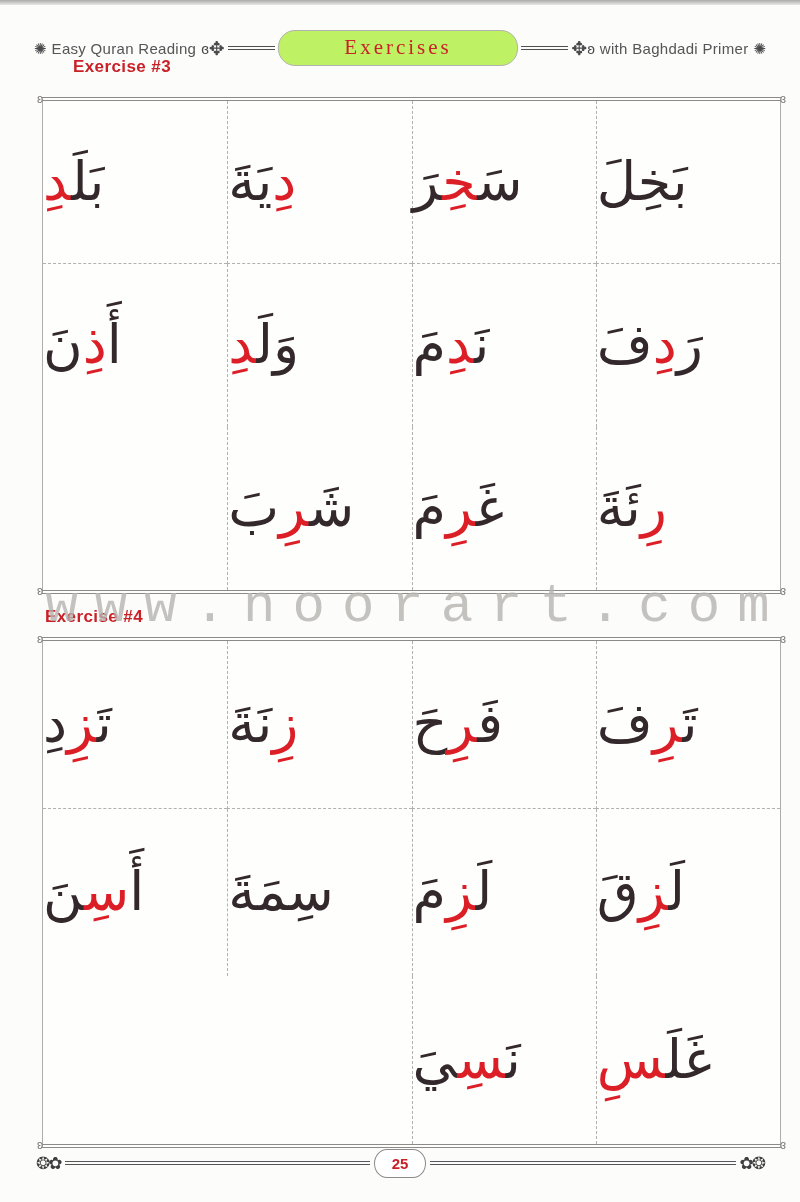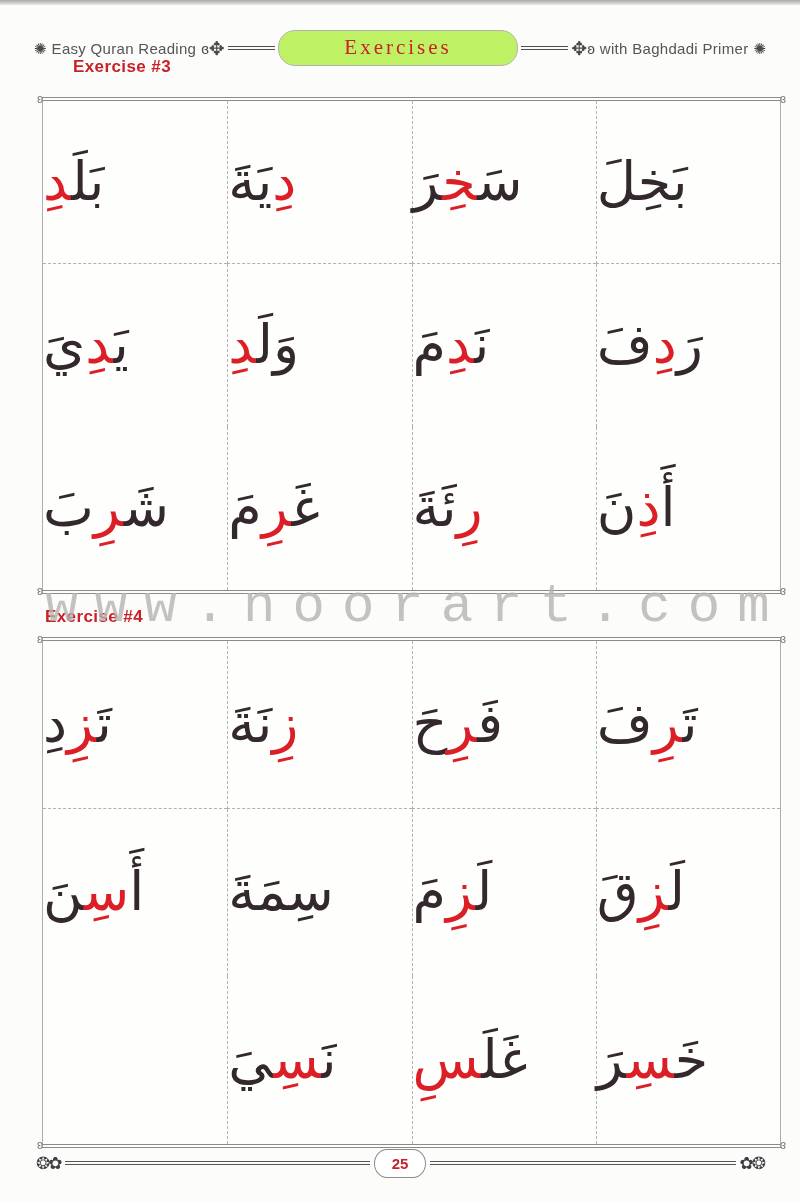--- a/index.html
+++ b/index.html
@@ -113,23 +113,20 @@
     <div class="cell">
       <span class="arabic-word" dir="rtl" title="رَدِفَ"><span>ر</span><span class="red">َ</span><span class="red">دِ</span><span>ف</span><span class="red">َ</span></span>
     </div>
     <div class="cell">
       <span class="arabic-word" dir="rtl" title="نَدِمَ"><span>ن</span><span class="red">َ</span><span class="red">دِ</span><span>م</span><span class="red">َ</span></span>
     </div>
     <div class="cell">
       <span class="arabic-word" dir="rtl" title="وَلَدِ"><span>و</span><span class="red">َ</span><span>ل</span><span class="red">َ</span><span class="red">دِ</span></span>
     </div>
     <div class="cell">
-      <span class="arabic-word" dir="rtl" title="يَدِيَ"><span>ي</span><span class="red">َ</span><span class="red">دِ</span><span>ي</span><span class="red">َ</span></span>
-    </div>
-    <div class="cell">
       <span class="arabic-word" dir="rtl" title="أَذِنَ"><span>أ</span><span class="red">َ</span><span class="red">ذِ</span><span>ن</span><span class="red">َ</span></span>
     </div>
     <div class="cell">
       <span class="arabic-word" dir="rtl" title="رِئَةَ"><span class="red">رِ</span><span>ئ</span><span class="red">َ</span><span>ة</span><span class="red">َ</span></span>
     </div>
     <div class="cell">
       <span class="arabic-word" dir="rtl" title="غَرِمَ"><span>غ</span><span class="red">َ</span><span class="red">رِ</span><span>م</span><span class="red">َ</span></span>
     </div>
     <div class="cell">
       <span class="arabic-word" dir="rtl" title="شَرِبَ"><span>ش</span><span class="red">َ</span><span class="red">رِ</span><span>ب</span><span class="red">َ</span></span>
@@ -162,23 +159,20 @@
     <div class="cell">
       <span class="arabic-word" dir="rtl" title="لَزِمَ"><span>ل</span><span class="red">َ</span><span class="red">زِ</span><span>م</span><span class="red">َ</span></span>
     </div>
     <div class="cell">
       <span class="arabic-word" dir="rtl" title="سِمَةَ"><span>س</span><span class="red">ِ</span><span>م</span><span class="red">َ</span><span>ة</span><span class="red">َ</span></span>
     </div>
     <div class="cell">
       <span class="arabic-word" dir="rtl" title="أَسِنَ"><span>أ</span><span class="red">َ</span><span class="red">سِ</span><span>ن</span><span class="red">َ</span></span>
     </div>
     <div class="cell">
-      <span class="arabic-word" dir="rtl" title="خَسِرَ"><span>خ</span><span class="red">َ</span><span class="red">سِ</span><span>ر</span><span class="red">َ</span></span>
-    </div>
-    <div class="cell">
       <span class="arabic-word" dir="rtl" title="غَلَسِ"><span>غ</span><span class="red">َ</span><span>ل</span><span class="red">َ</span><span class="red">سِ</span></span>
     </div>
     <div class="cell">
       <span class="arabic-word" dir="rtl" title="نَسِيَ"><span>ن</span><span class="red">َ</span><span class="red">سِ</span><span>ي</span><span class="red">َ</span></span>
     </div>
   </div>
 
 <footer class="ftr">
   <span class="orn">❂</span>
   <span class="orn">✿</span>

